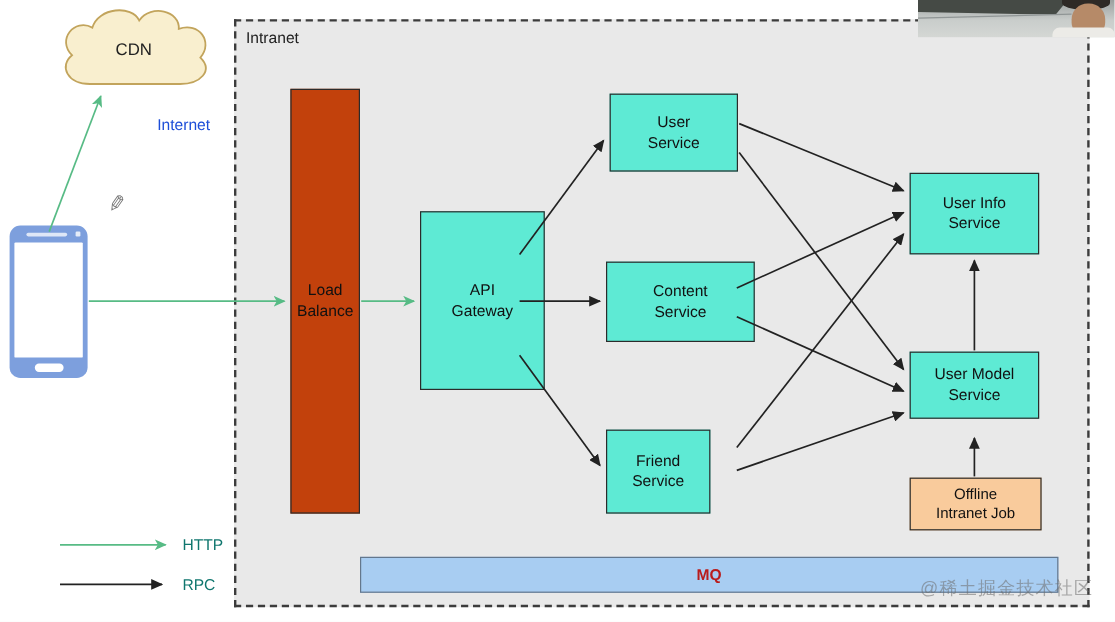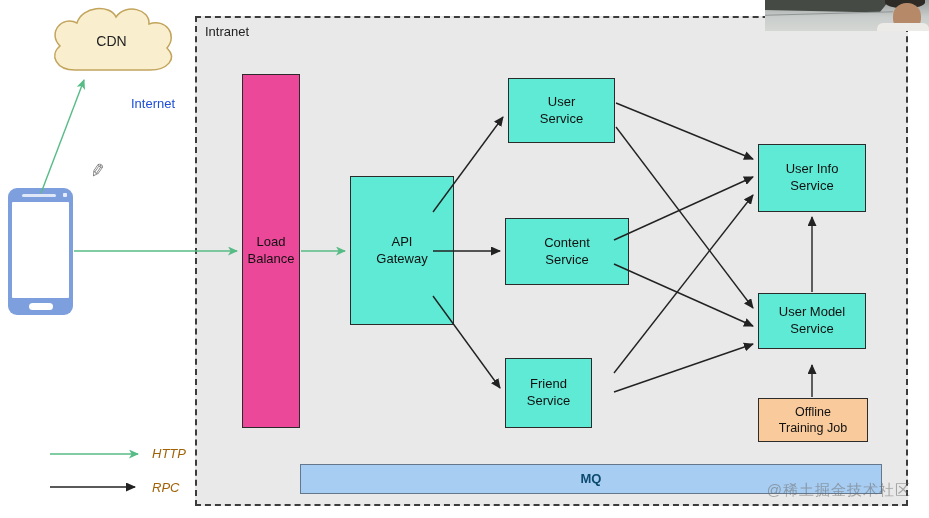--- a/index.html
+++ b/index.html
@@ -17,23 +17,23 @@
     position:absolute;left:205px;top:24px;font-size:13px;color:#222;
   }
   
   .node{
     position:absolute;display:flex;align-items:center;justify-content:center;
     box-sizing:border-box;border:1.5px solid #2b2b2b;text-align:center;
     font-size:13px;line-height:1.3;color:#111;
   }
   .node-label{white-space:pre-line;}
   .green{background:#5eead4;}
-  .blue{background:#ec4899;}
+  .blue{background:#c2410c;}
   .orange{background:#f9cb9c;}
-  .mq-bar{background:#a8cdf2;border:1.5px solid #64778c;color:#0c4a6e;font-weight:bold;}
+  .mq-bar{background:#a8cdf2;border:1.5px solid #64778c;color:#b91c1c;font-weight:bold;}
   
   .cloud-label{
     position:absolute;left:45px;top:6px;width:133px;height:70px;
     display:flex;align-items:center;justify-content:center;
     font-size:14px;color:#222;
   }
   .internet-label{position:absolute;left:131px;top:96px;font-size:13px;color:#1d4ed8;}
   
   .phone{
     position:absolute;left:8px;top:188px;width:65px;height:127px;
@@ -52,21 +52,21 @@
   .phone-home{
     position:absolute;left:50%;bottom:5px;transform:translateX(-50%);
     width:24px;height:7px;background:#fff;border-radius:4px;
   }
   
   .pencil{
     position:absolute;left:90px;top:160px;font-size:18px;color:#777;
     transform:scaleX(-1) rotate(10deg);
   }
   
-  .legend-label{position:absolute;font-size:13px;color:#a16207;font-style:italic;}
+  .legend-label{position:absolute;font-size:13px;color:#0f766e;}
   
   .watermark{
     position:absolute;right:18px;top:481px;font-size:15px;
     color:rgba(110,110,110,0.55);letter-spacing:1px;
   }
   
   .webcam{
     position:absolute;left:765px;top:0;width:164px;height:31px;overflow:hidden;
     background:linear-gradient(180deg,#9ba09f 0%,#c9cdcb 55%,#d4d7d4 100%);
   }
@@ -155,21 +155,21 @@
 Service</span>
   </div>
 
   <div class="node green" style="left:758px;top:293px;width:108px;height:56px;">
     <span class="node-label">User Model
 Service</span>
   </div>
 
   <div class="node orange" style="left:758px;top:398px;width:110px;height:44px;font-size:12.5px;">
     <span class="node-label">Offline
-Training Job</span>
+Intranet Job</span>
   </div>
 
   <div class="node mq-bar" style="left:300px;top:464px;width:582px;height:30px;">
     <span class="node-label">MQ</span>
   </div>
 
   <svg class="overlay" width="929" height="518" viewBox="0 0 929 518">
     <defs>
       <marker id="mk-black" markerWidth="11" markerHeight="9" refX="9" refY="4.5" orient="auto" markerUnits="userSpaceOnUse">
         <path d="M0,0 L10,4.5 L0,9 z" fill="#222"></path>

